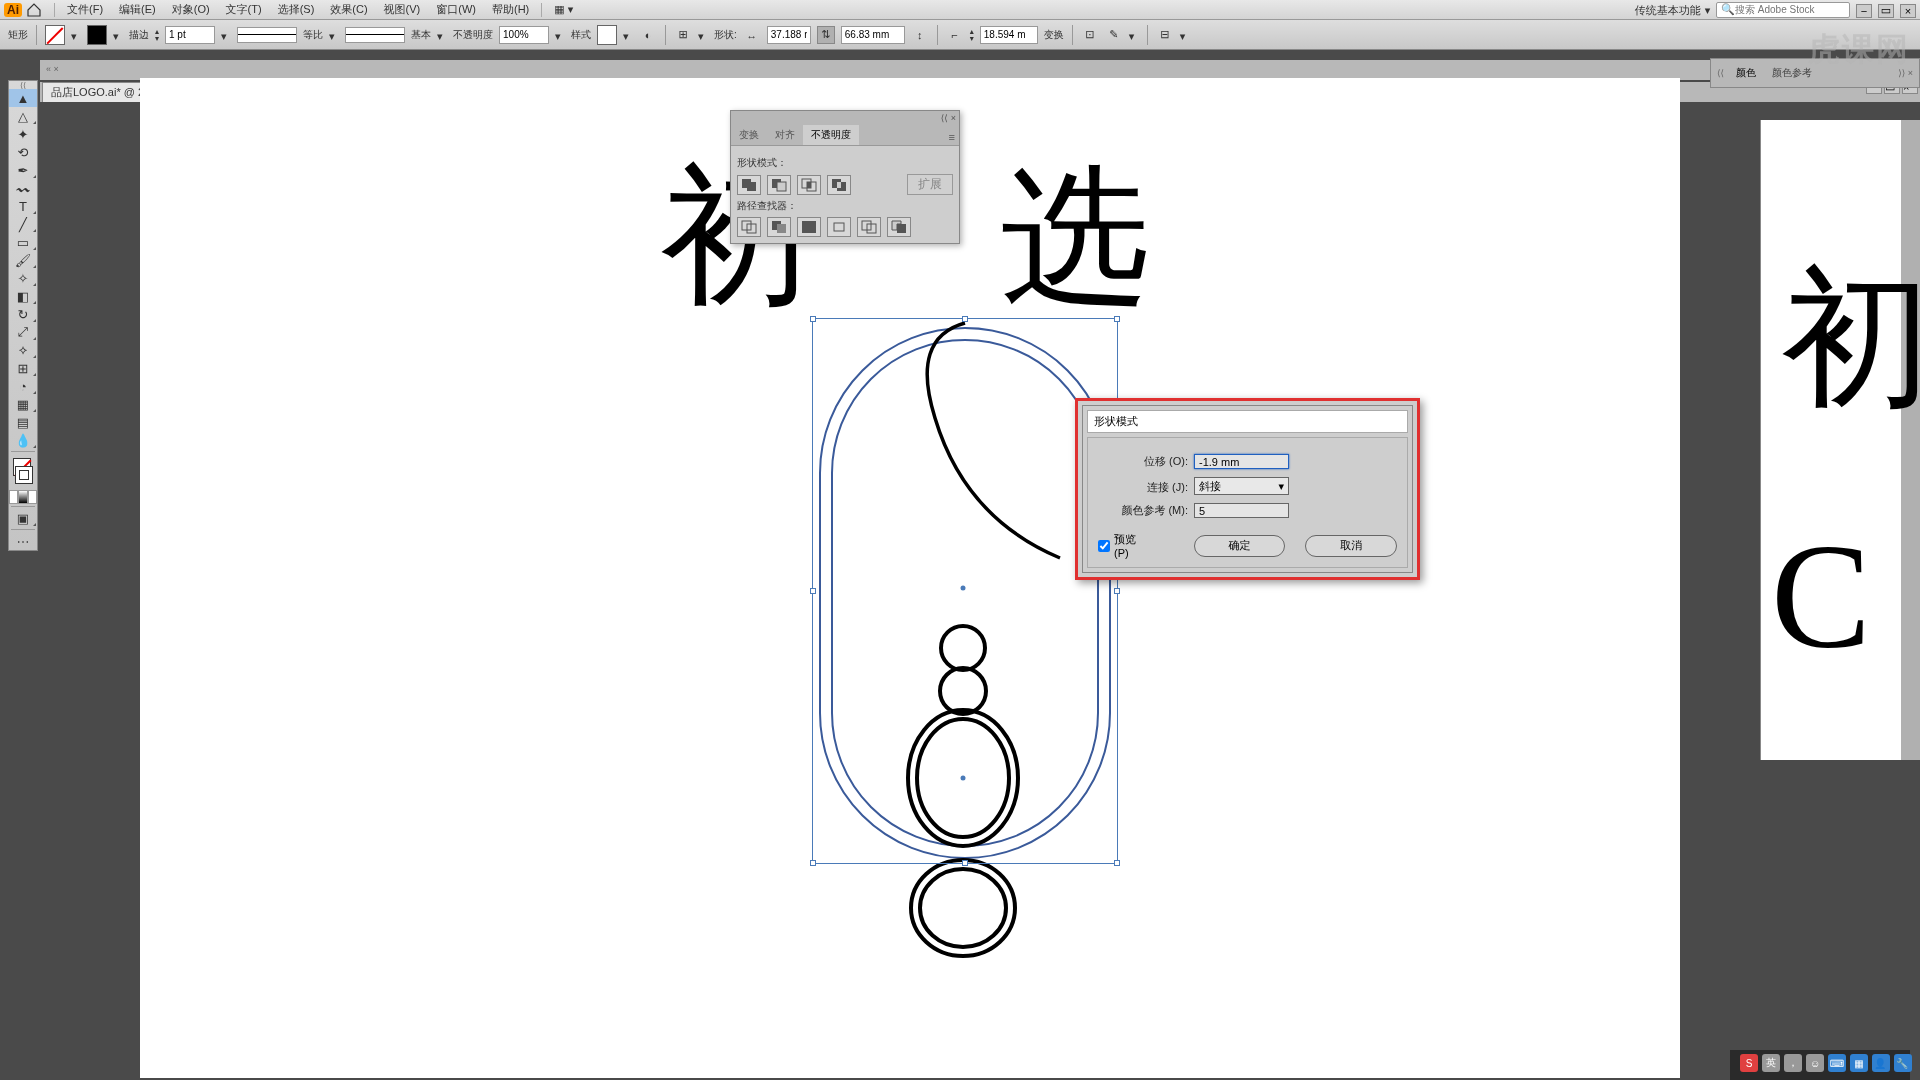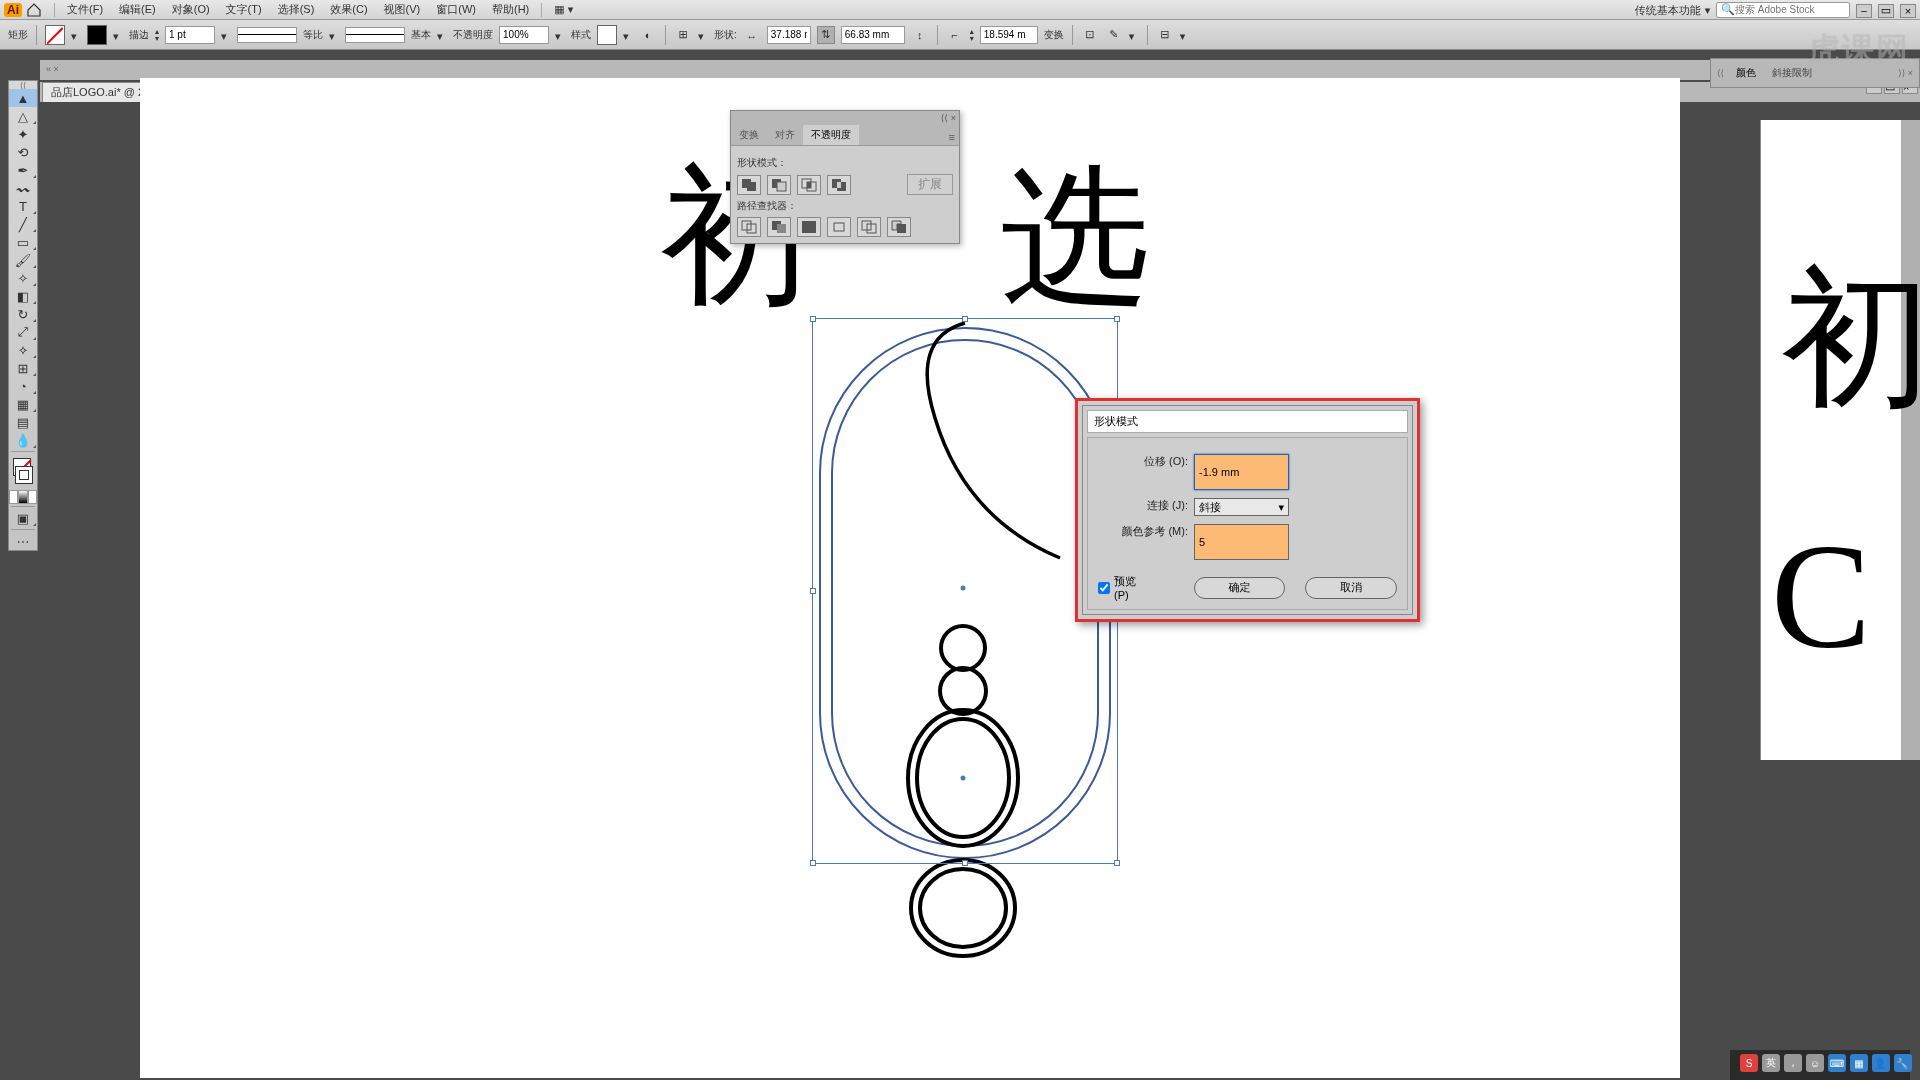--- a/index.html
+++ b/index.html
@@ -63,23 +63,23 @@
 .pathfinder .pf-body{padding:6px}
 .pathfinder .pf-label{font-size:10px;color:#333;margin:4px 0}
 .pathfinder .pf-row{display:flex;gap:6px;align-items:center}
 .pathfinder .pf-btn{width:24px;height:20px;background:#d8d8d8;border:1px solid #888;cursor:pointer;display:flex;align-items:center;justify-content:center}
 .pathfinder .pf-expand{margin-left:auto;font-size:12px;background:#d0d0d0;border:1px solid #999;padding:1px 10px;color:#888}
 .pathfinder .pf-menu{position:absolute;right:4px;top:20px;font-size:11px;color:#555;cursor:pointer}
 .offset-dialog{position:absolute;left:1075px;top:398px;width:345px;background:#cecece;border:3px solid #e03030;box-shadow:3px 3px 8px rgba(0,0,0,.4);z-index:30}
 .offset-dialog .inner-border{border:1px solid #888;margin:4px}
 .offset-dialog .od-title{background:#fff;border:1px solid #aaa;padding:3px 6px;font-size:11px;margin:4px}
 .offset-dialog .od-body{padding:8px 10px;border:1px solid #aaa;margin:0 4px 4px 4px;background:#cecece}
-.offset-dialog .od-row{display:flex;align-items:flex-start;margin:8px 0;gap:6px}
+.offset-dialog .od-row{display:flex;align-items:flex-end;margin:8px 0;gap:6px}
 .offset-dialog .od-label{width:90px;text-align:right;font-size:11px;color:#222}
-.offset-dialog .od-input{background:#fdba74;border:1px solid #666;padding:2px 4px;width:95px;height:36px;font-size:11px}
+.offset-dialog .od-input{background:#e5e5e5;border:1px solid #666;padding:2px 4px;width:95px;height:15px;font-size:11px}
 .offset-dialog .od-input.hl{border:1px solid #2060c0;box-shadow:0 0 2px #2060c0}
 .offset-dialog .od-select{background:#e8e8e8;border:1px solid #666;padding:1px 4px;width:95px;height:18px;font-size:11px;display:flex;align-items:center;justify-content:space-between}
 .offset-dialog .od-buttons{display:flex;align-items:center;gap:20px;margin-top:14px}
 .offset-dialog .od-check{display:flex;align-items:center;gap:4px;font-size:11px}
 .offset-dialog .od-check input{width:12px;height:12px}
 .offset-dialog .od-btn{width:92px;height:22px;background:#d8d8d8;border:1px solid #666;border-radius:11px;cursor:pointer;font-size:11px;display:flex;align-items:center;justify-content:center}
 .watermark{position:absolute;right:10px;top:28px;font-size:32px;color:rgba(180,180,180,.5);font-weight:bold;letter-spacing:2px;z-index:2;pointer-events:none}
 .ime-bar{position:absolute;right:8px;bottom:8px;display:flex;gap:4px;z-index:40}
 .ime-bar .ime-btn{width:18px;height:18px;border-radius:3px;display:flex;align-items:center;justify-content:center;font-size:10px;color:#fff;cursor:pointer}
 .ime-bar .s{background:#e04040}
@@ -275,21 +275,21 @@
   <div style="position:absolute;right:2px;top:22px;display:flex;gap:2px">
     <div class="winbtn" style="width:16px;height:14px;background:#ccc;border:1px solid #888">−</div>
     <div class="winbtn" style="width:16px;height:14px;background:#ccc;border:1px solid #888">▭</div>
     <div class="winbtn" style="width:16px;height:14px;background:#ccc;border:1px solid #888">×</div>
   </div>
 </div>
 
 <div class="right-panel-stub">
   <span style="font-size:9px;color:#666">⟨⟨</span>
   <span class="tab active">颜色</span>
-  <span class="tab">斜接限制</span>
+  <span class="tab">颜色参考</span>
   <span style="margin-left:auto;font-size:9px;color:#666">⟩⟩ ×</span>
 </div>
 
 <div class="side-artboard">
   <div class="inner">
     <div class="bigtext" style="left:20px;top:120px">初</div>
     <div class="bigtext" style="left:10px;top:390px;font-family:serif">C</div>
   </div>
 </div>
 

